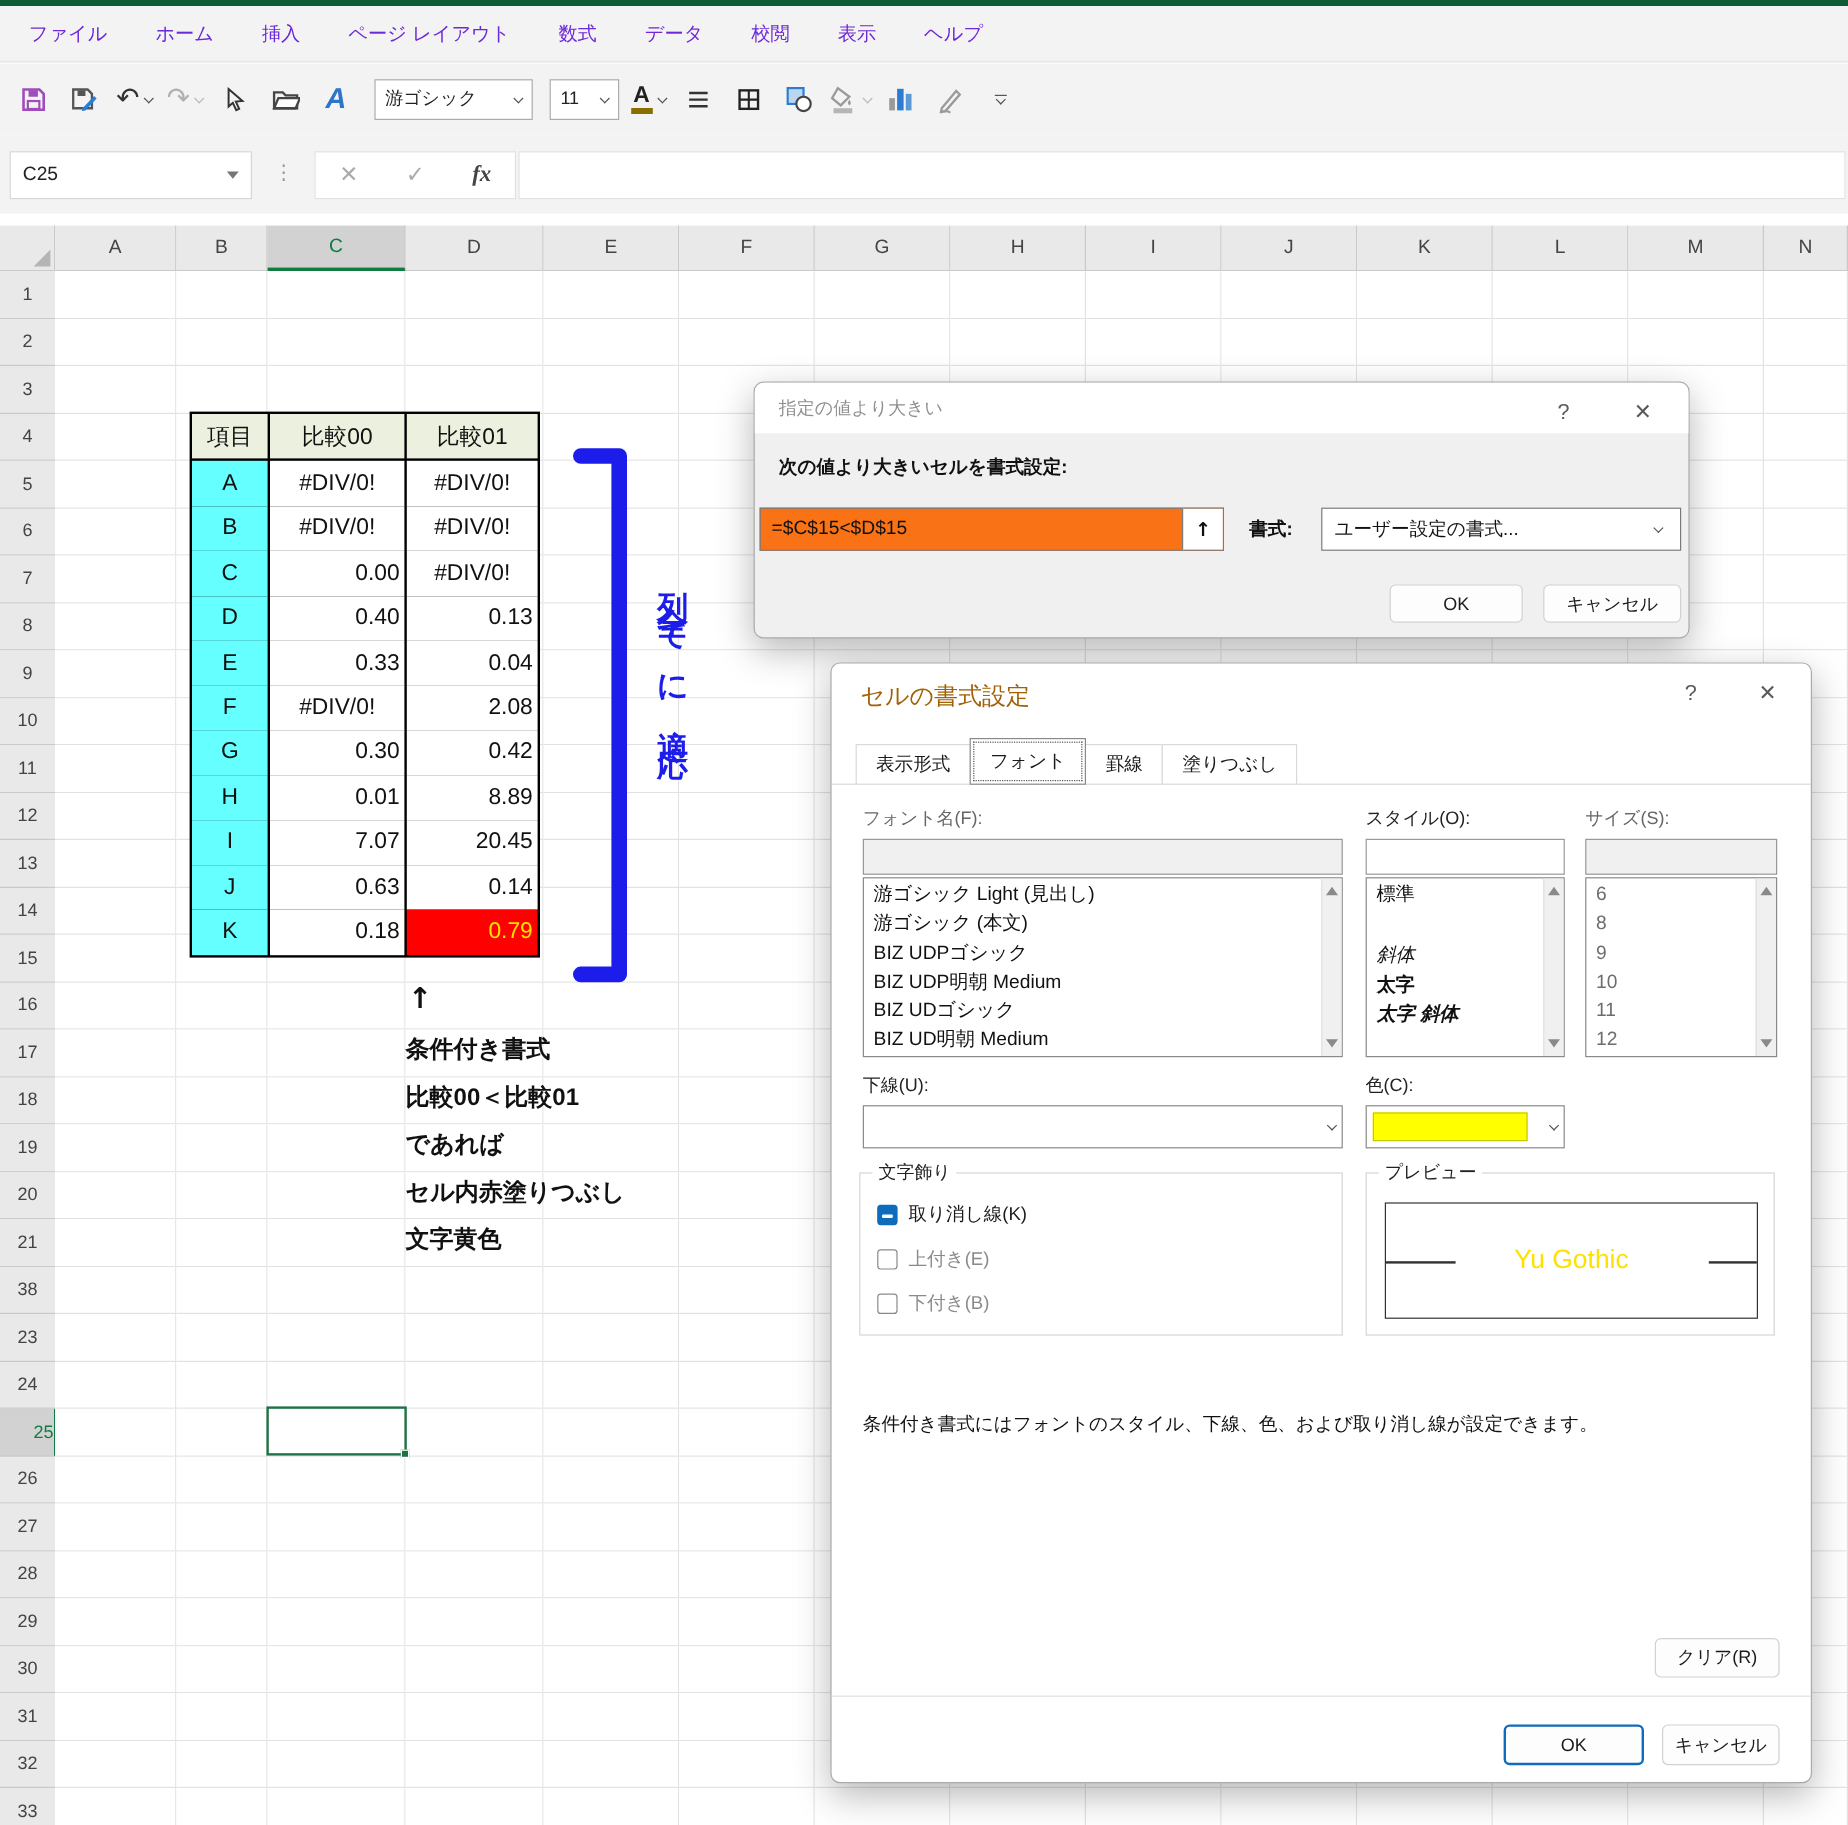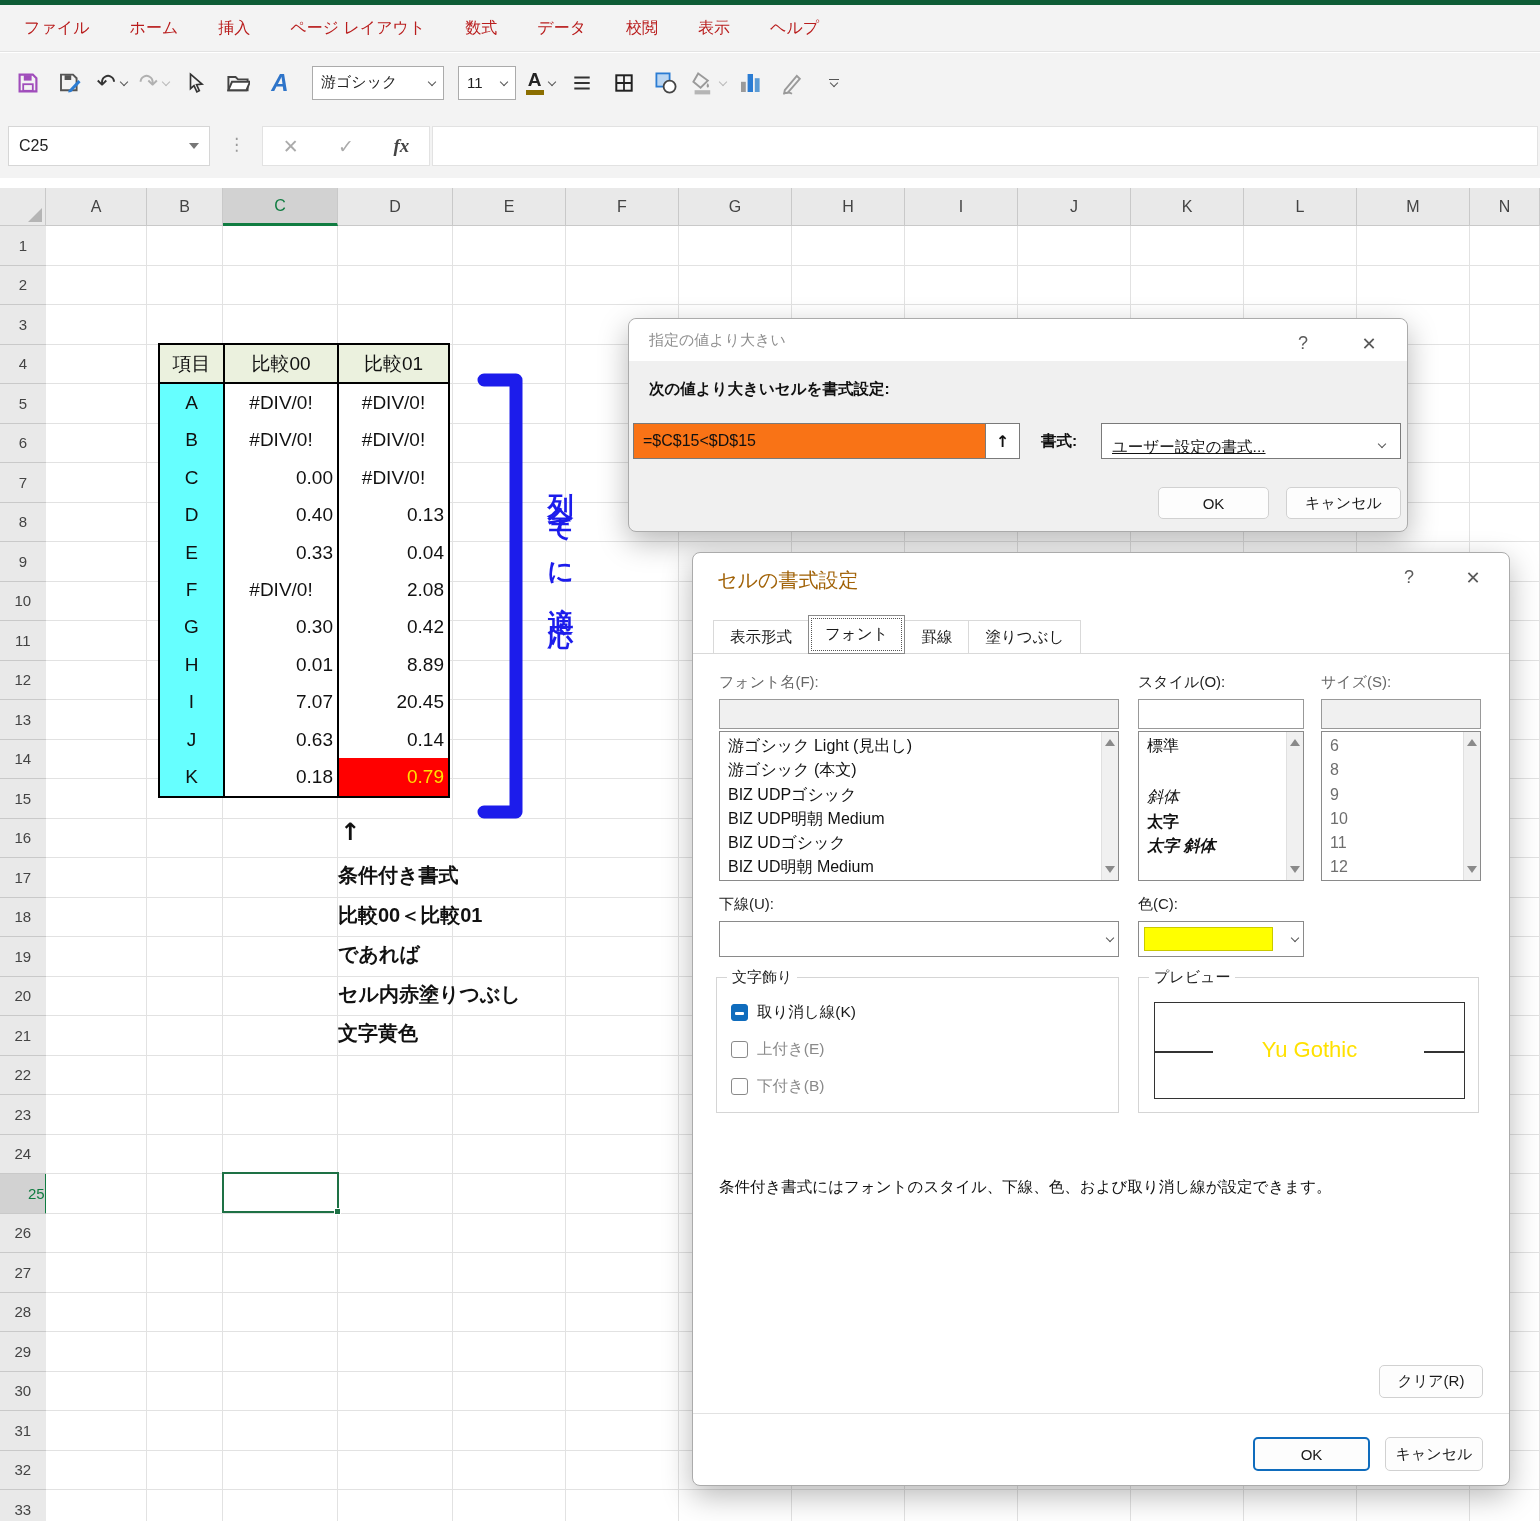--- a/index.html
+++ b/index.html
@@ -3,21 +3,21 @@
 <meta charset="utf-8">
 <style>
   * { margin:0; padding:0; box-sizing:border-box; }
   body { font-family:"Liberation Sans","DejaVu Sans",sans-serif; background:#fff; }
   .app { position:relative; width:1540px; height:1521px; overflow:hidden; background:#fff; }
 
   
   .accent-strip { position:absolute; left:0; top:0; width:100%; height:5px; background:#0E5C36; }
   .menubar { position:absolute; left:0; top:5px; width:100%; height:47px; background:#F3F3F3;
              display:flex; align-items:center; gap:40px; padding-left:24px; border-bottom:1px solid #E3E3E3; }
-  .menu-item { font-size:16px; color:#b91c1c; cursor:default; white-space:nowrap;text-align:center; }
+  .menu-item { font-size:16px; color:#6d28d9; cursor:default; white-space:nowrap;text-align:center; }
   .toolbar { position:absolute; left:0; top:53px; width:100%; height:59px; background:#F3F3F3;
              display:flex; align-items:center; gap:6px; padding-left:10px; }
   .tb-icon { width:36px; height:36px; display:flex; align-items:center; justify-content:center; color:#333; }
   .tb-glyph { font-family:"DejaVu Sans",sans-serif; font-size:23px; line-height:1; }
   .dim { color:#B0B0B0; }
   .chev { display:inline-block; width:6px; height:6px; border-right:1.6px solid #555; border-bottom:1.6px solid #555;
           transform:rotate(45deg); margin-left:5px; margin-bottom:2px; }
   .chev.dim2 { border-color:#B9B9B9; }
   .combo { height:34px; background:#fff; border:1px solid #ABABAB; display:flex; align-items:center;
            padding:0 8px; font-size:15px; color:#222; }
@@ -95,21 +95,21 @@
   .dlg1 .titlebar { position:absolute; left:0; top:0; width:100%; height:42px; background:#fff; border-radius:8px 8px 0 0; }
   .dlg1 .dlg-title { position:absolute; left:20px; top:12px; color:#8F8F8F; font-size:15px; }
   .dlg1-label { position:absolute; left:20px; top:60px; font-size:15.5px; font-weight:bold; color:#111; }
   .dlg1-input { position:absolute; left:4px; top:104px; width:387px; height:36px; background:#f97316; border:1px solid #7a7a7a; }
   .dlg1-input .val { position:absolute; left:9px; top:8px; font-size:16px; color:#111; }
   .collapse-btn { position:absolute; right:0; top:0; width:34px; height:100%; background:#fff; border-left:1px solid #7a7a7a;
                   display:flex; align-items:center; justify-content:center; font-weight:bold; font-size:16px; color:#111;
                   font-family:"DejaVu Sans",sans-serif; }
   .dlg1-fmt-label { position:absolute; left:412px; top:112px; font-size:15.5px; font-weight:bold; color:#111; }
   .dlg1-dd { position:absolute; left:472px; top:104px; width:300px; height:36px; background:#fff; border:1px solid #7a7a7a;
-             display:flex; align-items:flex-end; padding:0 10px; font-size:15.5px; color:#111;text-decoration:underline; }
+             display:flex; align-items:center; padding:0 10px; font-size:15.5px; color:#111; }
   .dd-chevbox { margin-left:auto; width:22px; height:26px; display:flex; align-items:center; justify-content:center; }
   .dlg1-ok { position:absolute; left:529px; top:168px; width:111px; height:32px; }
   .dlg1-cancel { position:absolute; left:657px; top:168px; width:115px; height:32px; }
 
   
   .dlg2 { left:692px; top:552px; width:818px; height:934px; }
   .dlg2 .dlg-title { position:absolute; left:24px; top:14px; }
   .tabs { position:absolute; left:20px; top:62px; height:39px; display:flex; align-items:flex-end; }
   .tabs-underline { position:absolute; left:0; top:100px; width:100%; border-top:1px solid #D9D9D9; }
   .tab { height:34px; padding:0 16px; display:flex; align-items:center; font-size:15.5px; color:#1a1a1a;
@@ -317,21 +317,21 @@
         <div class="row-h">12</div>
         <div class="row-h">13</div>
         <div class="row-h">14</div>
         <div class="row-h">15</div>
         <div class="row-h">16</div>
         <div class="row-h">17</div>
         <div class="row-h">18</div>
         <div class="row-h">19</div>
         <div class="row-h">20</div>
         <div class="row-h">21</div>
-        <div class="row-h">22</div>
+        <div class="row-h">38</div>
         <div class="row-h">23</div>
         <div class="row-h">24</div>
         <div class="row-h sel">25</div>
         <div class="row-h">26</div>
         <div class="row-h">27</div>
         <div class="row-h">28</div>
         <div class="row-h">29</div>
         <div class="row-h">30</div>
         <div class="row-h">31</div>
         <div class="row-h">32</div>

